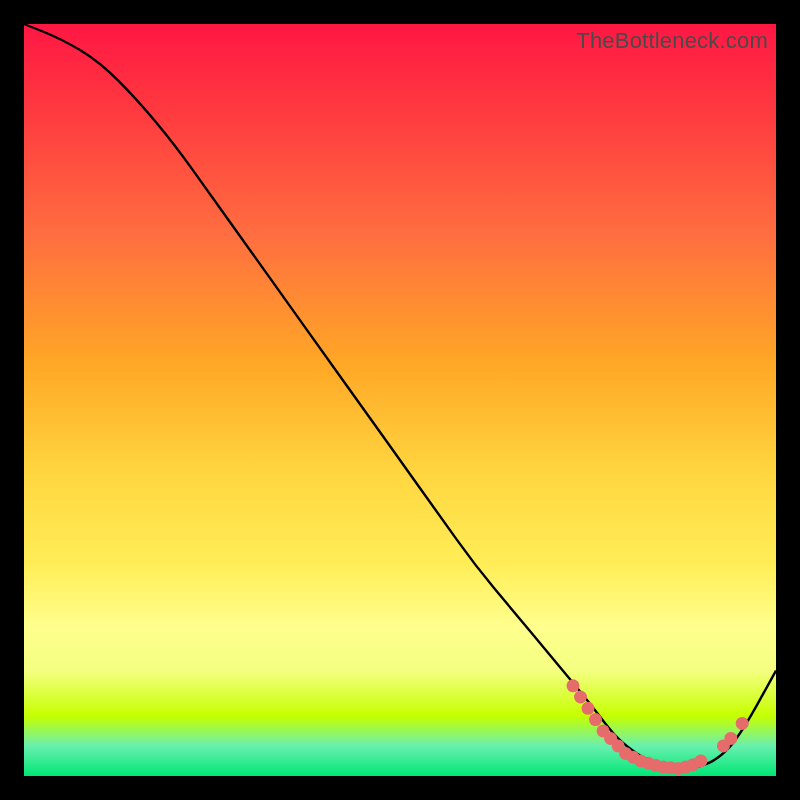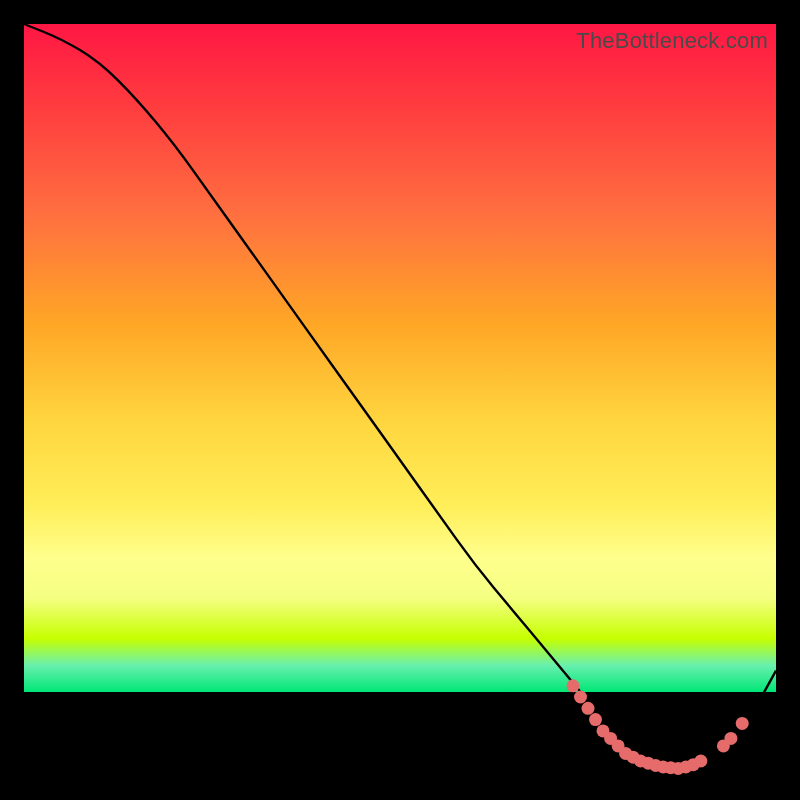--- a/index.html
+++ b/index.html
@@ -15,21 +15,21 @@
     position: relative;
     width: 800px;
     height: 800px;
     background: #000;
   }
   .plot {
     position: absolute;
     left: 24px;
     top: 24px;
     width: 752px;
-    height: 668px;
+    height: 752px;
     background: linear-gradient(to bottom,
       #ff1744 0%,
       #ff3b3f 12%,
       #ff6e40 28%,
       #ffa726 45%,
       #ffd740 60%,
       #ffee58 72%,
       #ffff8d 80%,
       #f4ff81 86%,
       #c6ff00 92%,

